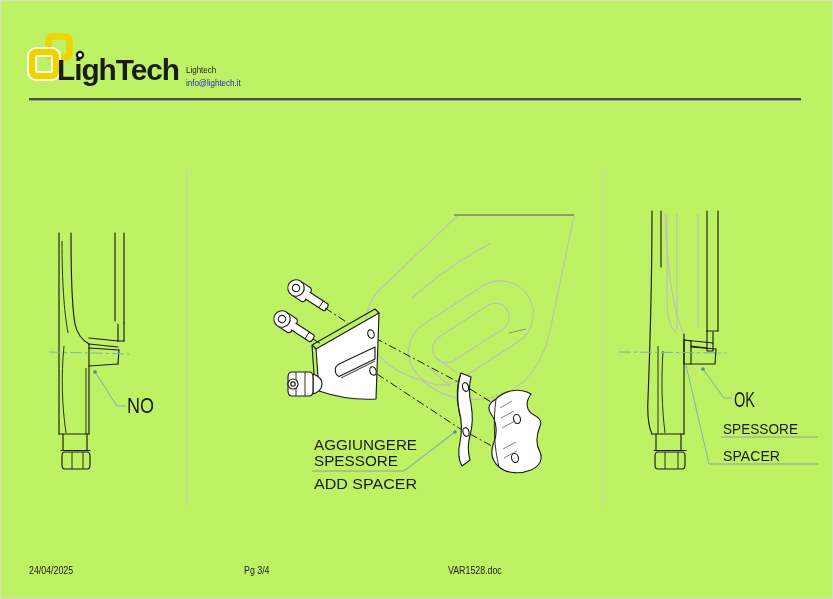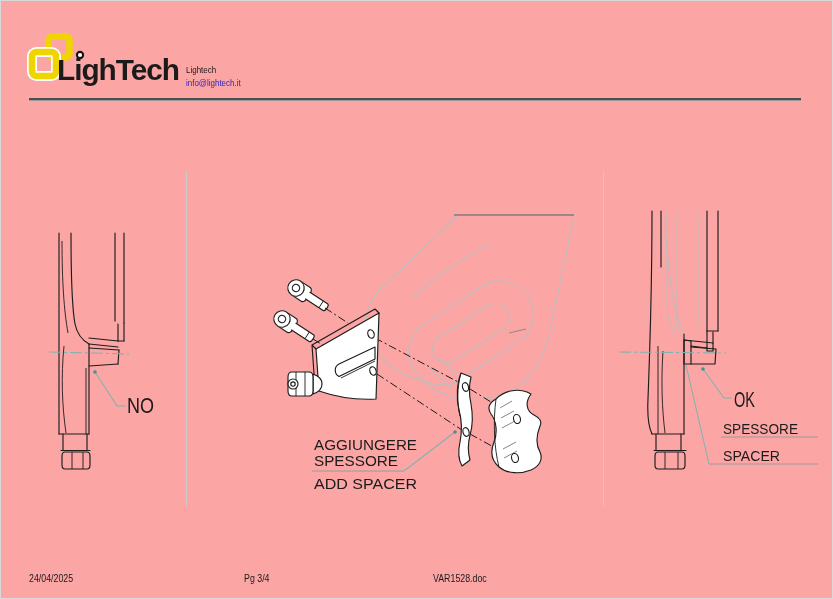--- a/index.html
+++ b/index.html
@@ -1,25 +1,25 @@
 <!DOCTYPE html>
 <html><head>
 <meta charset="utf-8">
 <style>
   html,body{margin:0;padding:0;background:#fff;}
-  .page{position:relative;width:833px;height:599px;background:#fca5a5;overflow:hidden;
+  .page{position:relative;width:833px;height:599px;background:#bef264;overflow:hidden;
         border:1px solid #d9d9d9;box-sizing:border-box;
         font-family:"Liberation Sans",sans-serif;color:#1b1b1b;}
   .abs{position:absolute;}
   .cond{display:inline-block;transform:scaleX(0.84);transform-origin:0 50%;white-space:pre;}
   .condc{display:inline-block;transform:scaleX(0.88);transform-origin:50% 50%;white-space:pre;}
   .smalltxt{font-size:9.5px;line-height:11px;}
   .link{color:#2a24c9;text-decoration:underline;text-align:right;}
   .title{font-size:12.5px;font-weight:bold;text-align:center;width:100%;}
-  .footer{font-size:10.5px;margin-top:8px;}
+  .footer{font-size:10.5px;}
   .rule{height:2px;background:#4d4d4d;border-bottom:1px solid #9a9a9a;}
   .vsep{width:1px;background:#cbcbcb;}
   
   .blk{stroke:#1c1c1c;fill:none;stroke-width:1.15;stroke-linecap:round;stroke-linejoin:round;}
   .blkf{stroke:#1c1c1c;fill:#fff;stroke-width:1.15;stroke-linecap:round;stroke-linejoin:round;}
   .thin{stroke:#1c1c1c;fill:none;stroke-width:0.9;}
   .ghost{stroke:#bdbdbd;fill:none;stroke-width:1.05;}
   .teal{stroke:#7fb3b0;fill:none;stroke-width:1.05;}
   .gline{stroke:#9a9a9a;fill:none;stroke-width:1;}
   .hatch{stroke:#666;fill:none;stroke-width:0.8;}
@@ -228,17 +228,17 @@
     <text class="cadtxt" x="122" y="273" font-size="15" textLength="75" lengthAdjust="spacingAndGlyphs">SPESSORE</text>
     <text class="cadtxt" x="122" y="300" font-size="15" textLength="57" lengthAdjust="spacingAndGlyphs">SPACER</text>
   </svg>
 
   <div class="abs footer" style="left:28px;top:563px;">
     <span class="cond">24/04/2025</span>
   </div>
   <div class="abs footer" style="left:243px;top:563px;text-align:right;">
     <span class="cond">Pg 3/4</span>
   </div>
-  <div class="abs footer" style="left:432px;top:563px;">
+  <div class="abs footer" style="left:447px;top:563px;">
     <span class="cond">VAR1528.doc</span>
   </div>
 
 </div>
 
 </body></html>

